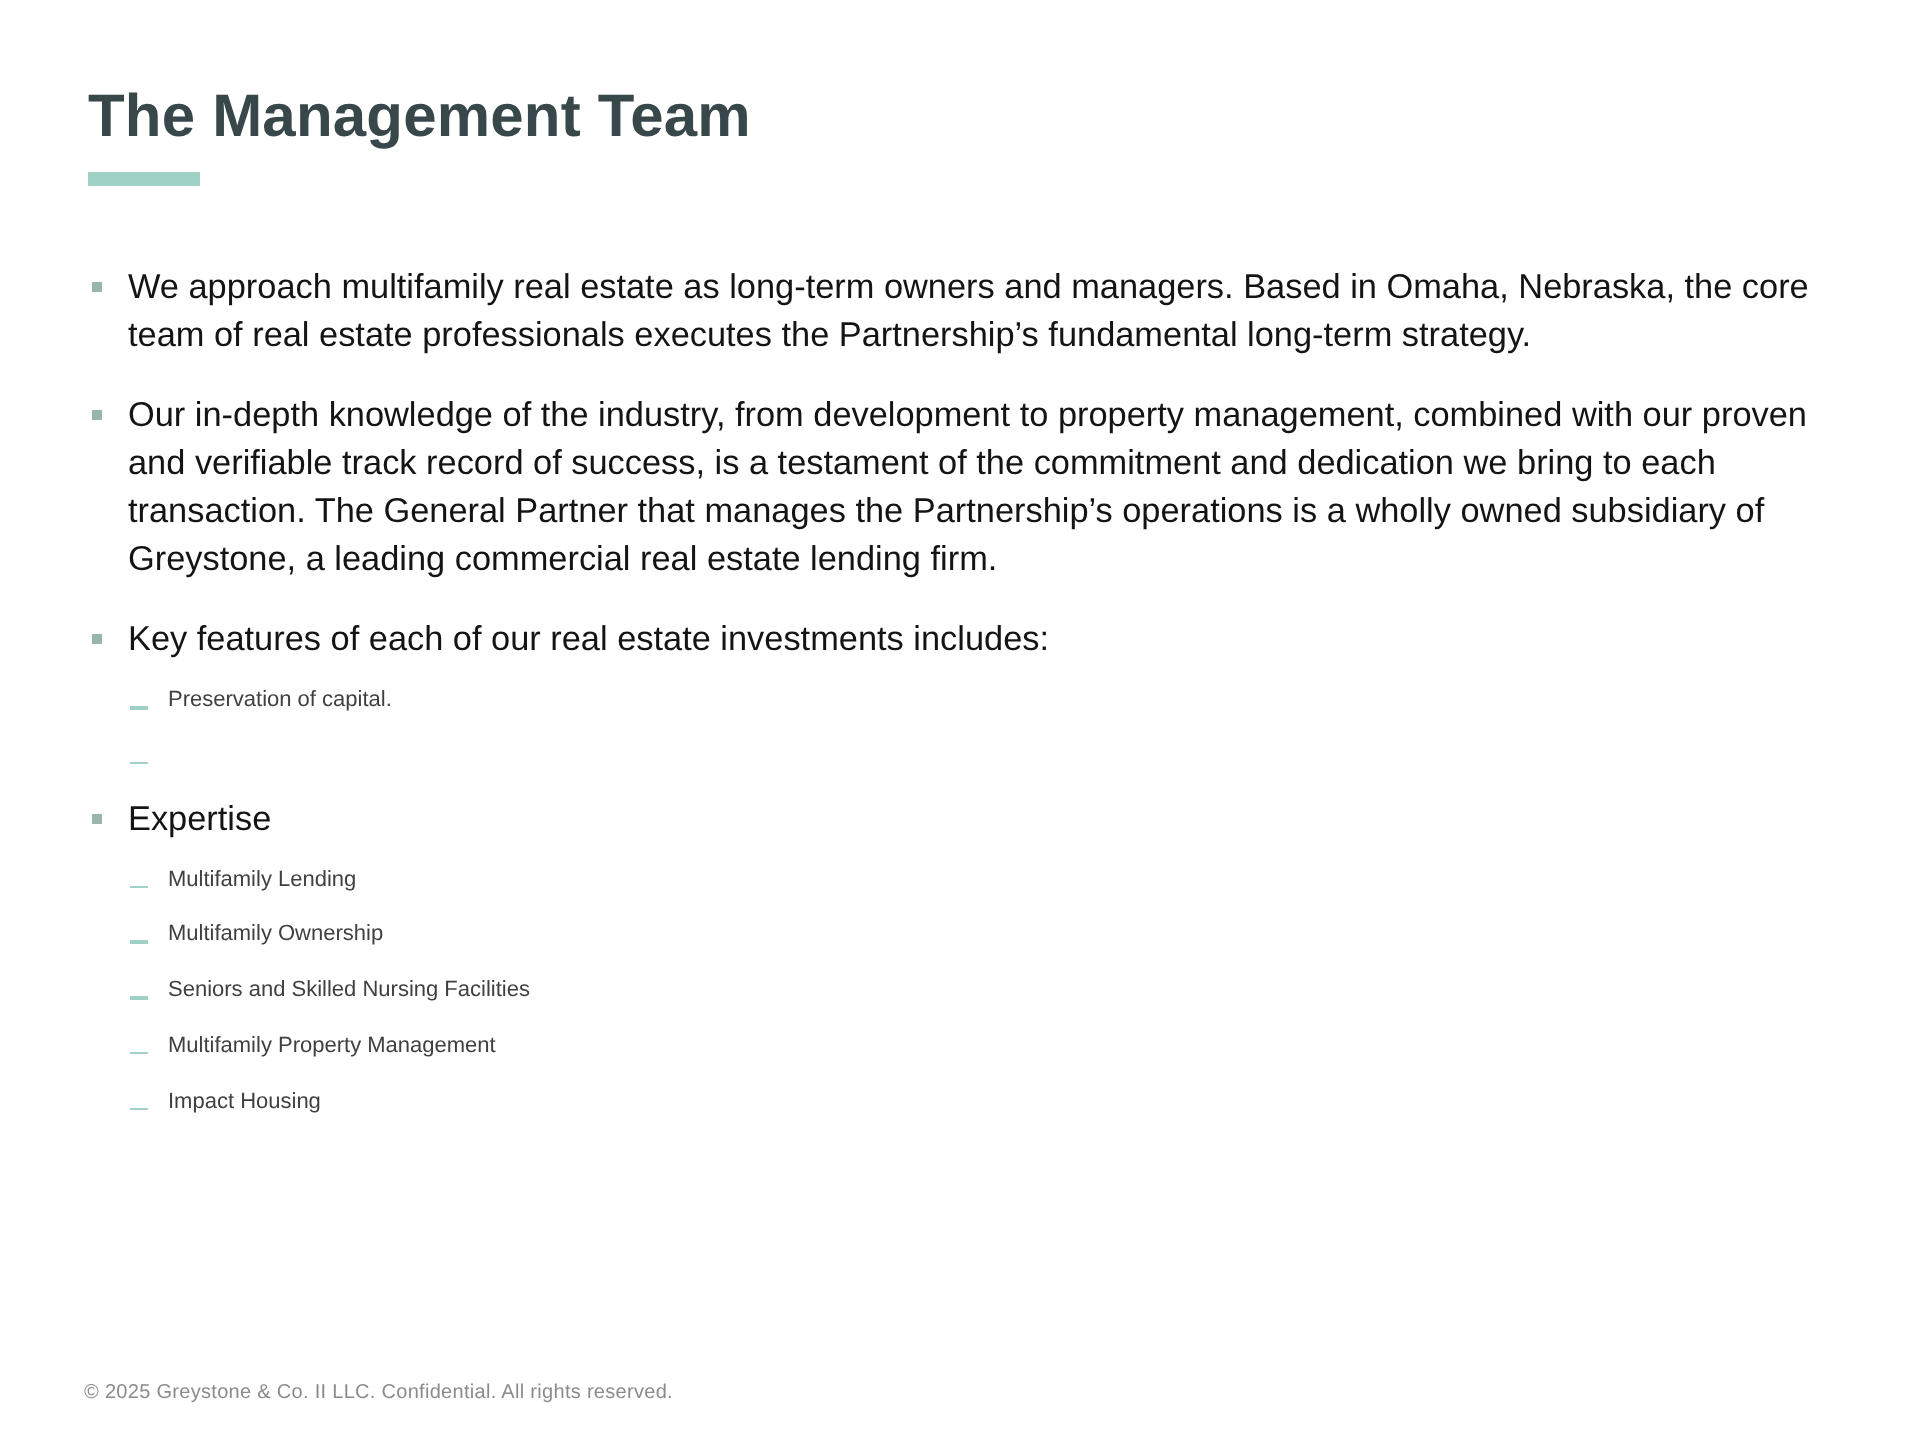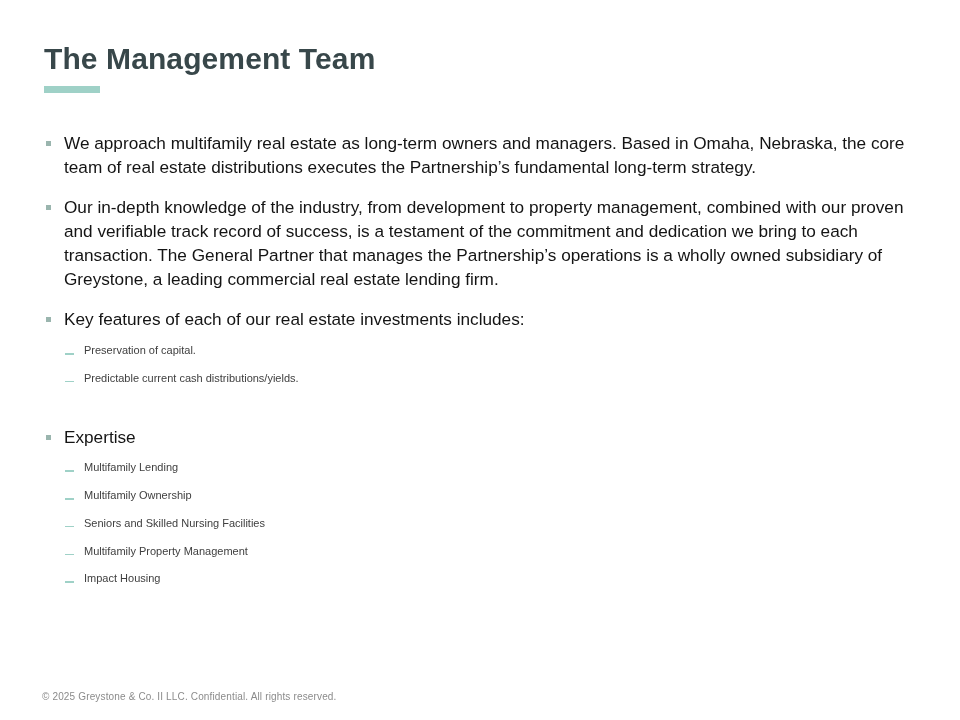--- a/index.html
+++ b/index.html
@@ -145,39 +145,38 @@
 
   <div class="title-block">
     <h1 class="slide-title">The Management Team</h1>
     <div class="title-rule"></div>
   </div>
 
   <div class="body-content">
 
     <p class="lvl1">
       <span class="bullet-sq"></span>
-      <span>We approach multifamily real estate as long-term owners and managers. Based in Omaha, Nebraska, the core team of real estate distributions executes the Partnership’s fundamental long-term strategy.</span>
+      <span>We approach multifamily real estate as long-term owners and managers. Based in Omaha, Nebraska, the core team of real estate professionals executes the Partnership’s fundamental long-term strategy.</span>
     </p>
 
     <p class="lvl1">
       <span class="bullet-sq"></span>
       <span>Our in-depth knowledge of the industry, from development to property management, combined with our proven and verifiable track record of success, is a testament of the commitment and dedication we bring to each transaction. The General Partner that manages the Partnership’s operations is a wholly owned subsidiary of Greystone, a leading commercial real estate lending firm.</span>
     </p>
 
     <div class="lvl1">
       <span class="bullet-sq"></span>
       <span>Key features of each of our real estate investments includes:</span>
       <ul class="sub-list">
         <li class="sub-item">
           <span class="bullet-dash"></span>
           <span>Preservation of capital.</span>
         </li>
         <li class="sub-item">
           <span class="bullet-dash"></span>
-          <span>Predictable current cash distributions/yields.</span>
         </li>
       </ul>
     </div>
 
     <div class="lvl1 gap-group">
       <span class="bullet-sq"></span>
       <span>Expertise</span>
       <ul class="sub-list">
         <li class="sub-item">
           <span class="bullet-dash"></span>

